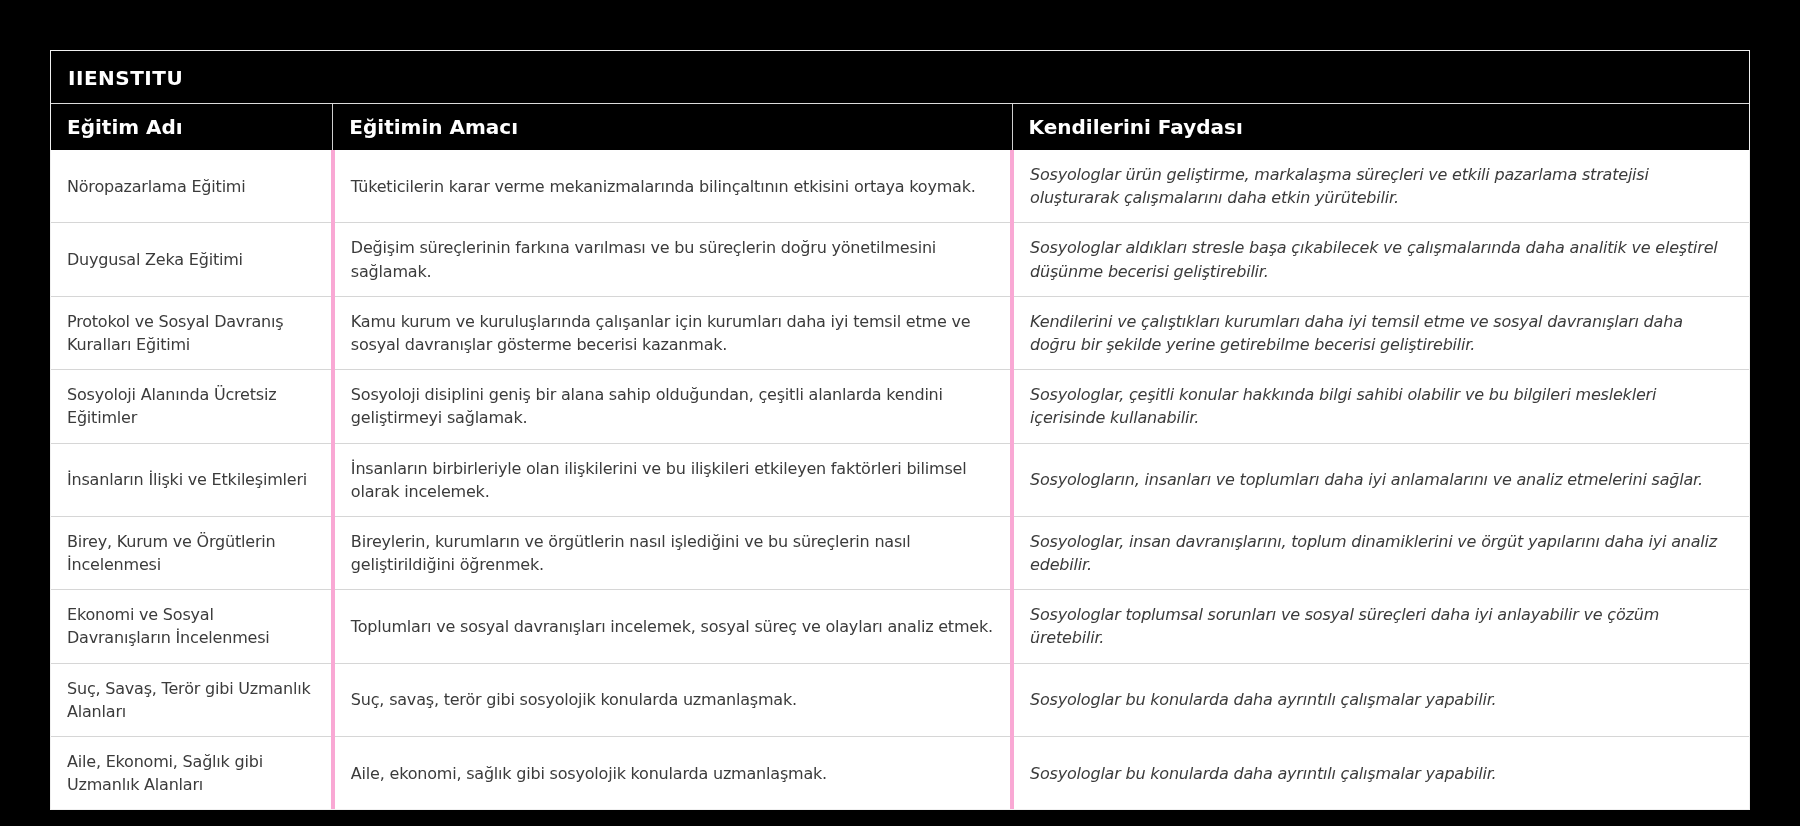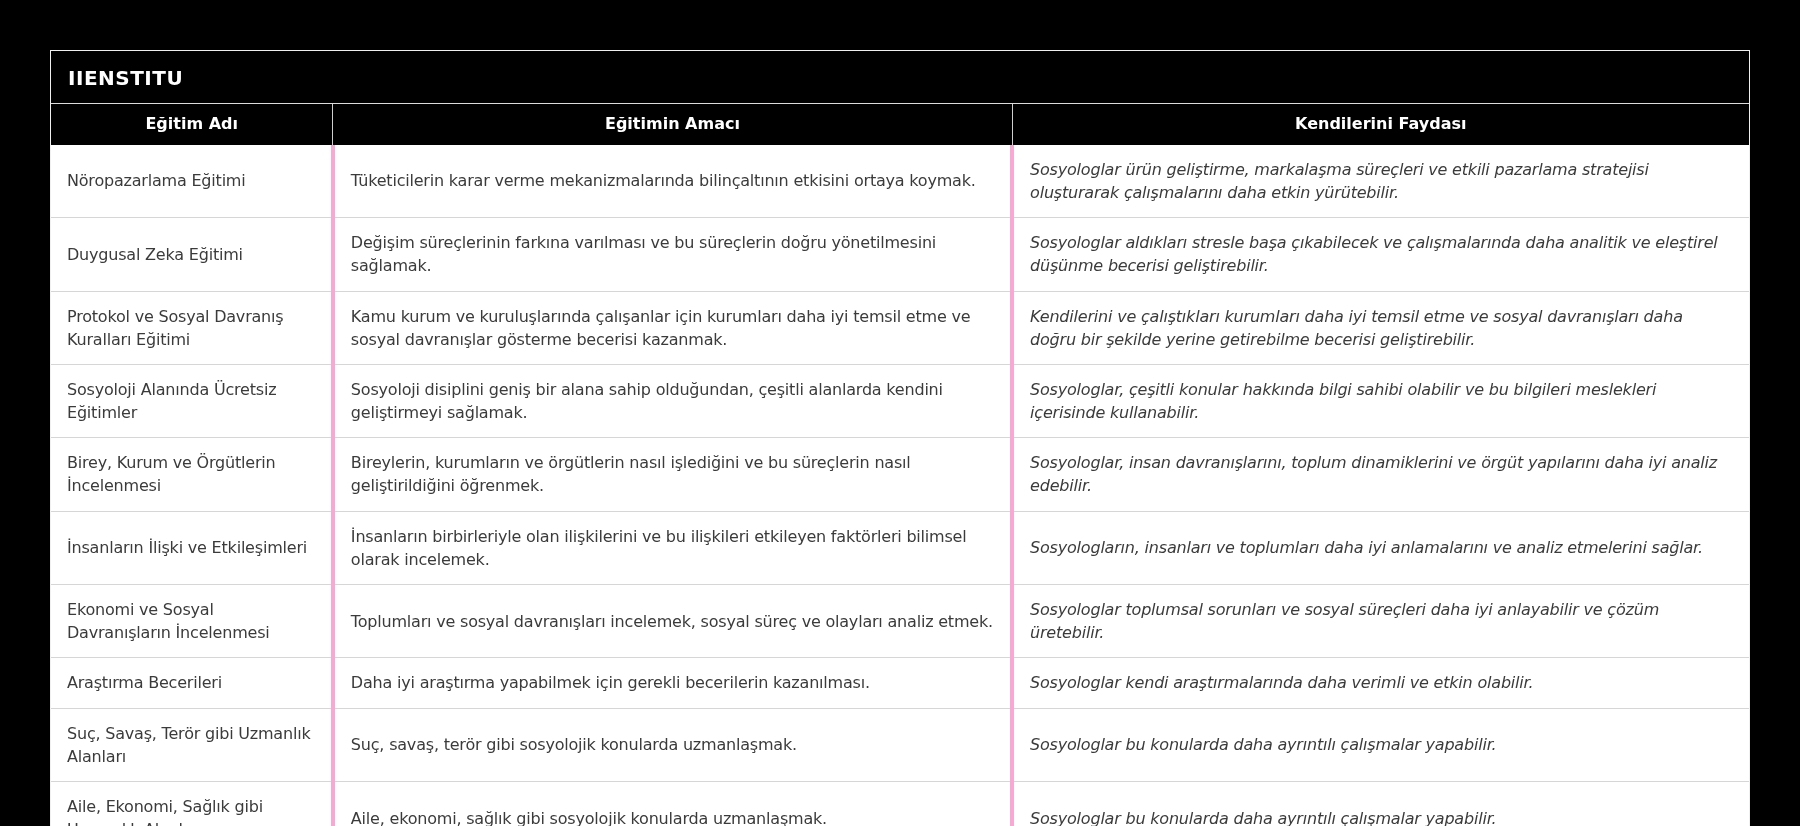--- a/index.html
+++ b/index.html
@@ -30,23 +30,23 @@
     border-collapse: collapse;
     background: #ffffff;
     table-layout: fixed;
   }
   col.c1 { width: 16.6%; }
   col.c2 { width: 40.0%; }
   col.c3 { width: 43.4%; }
   thead th {
     background: #000000;
     color: #ffffff;
-    font-size: 16px;
+    font-size: 20px;
     font-weight: bold;
-    text-align: center;
+    text-align: left;
     padding: 10px 16px;
     border-right: 1px solid #cfcfcf;
     line-height: 1.3;
   }
   thead th:last-child { border-right: none; }
   tbody td {
     background: #ffffff;
     color: #3b3b3b;
     font-size: 16px;
     line-height: 1.45;
@@ -93,38 +93,33 @@
         <td>Protokol ve Sosyal Davranış Kuralları Eğitimi</td>
         <td>Kamu kurum ve kuruluşlarında çalışanlar için kurumları daha iyi temsil etme ve sosyal davranışlar gösterme becerisi kazanmak.</td>
         <td>Kendilerini ve çalıştıkları kurumları daha iyi temsil etme ve sosyal davranışları daha doğru bir şekilde yerine getirebilme becerisi geliştirebilir.</td>
       </tr>
       <tr>
         <td>Sosyoloji Alanında Ücretsiz Eğitimler</td>
         <td>Sosyoloji disiplini geniş bir alana sahip olduğundan, çeşitli alanlarda kendini geliştirmeyi sağlamak.</td>
         <td>Sosyologlar, çeşitli konular hakkında bilgi sahibi olabilir ve bu bilgileri meslekleri içerisinde kullanabilir.</td>
       </tr>
       <tr>
+        <td>İnsanların İlişki ve Etkileşimleri</td>
+        <td>İnsanların birbirleriyle olan ilişkilerini ve bu ilişkileri etkileyen faktörleri bilimsel olarak incelemek.</td>
+        <td>Sosyologların, insanları ve toplumları daha iyi anlamalarını ve analiz etmelerini sağlar.</td>
+      </tr>
+      <tr>
         <td>Birey, Kurum ve Örgütlerin İncelenmesi</td>
         <td>Bireylerin, kurumların ve örgütlerin nasıl işlediğini ve bu süreçlerin nasıl geliştirildiğini öğrenmek.</td>
         <td>Sosyologlar, insan davranışlarını, toplum dinamiklerini ve örgüt yapılarını daha iyi analiz edebilir.</td>
       </tr>
       <tr>
-        <td>İnsanların İlişki ve Etkileşimleri</td>
-        <td>İnsanların birbirleriyle olan ilişkilerini ve bu ilişkileri etkileyen faktörleri bilimsel olarak incelemek.</td>
-        <td>Sosyologların, insanları ve toplumları daha iyi anlamalarını ve analiz etmelerini sağlar.</td>
-      </tr>
-      <tr>
         <td>Ekonomi ve Sosyal Davranışların İncelenmesi</td>
         <td>Toplumları ve sosyal davranışları incelemek, sosyal süreç ve olayları analiz etmek.</td>
         <td>Sosyologlar toplumsal sorunları ve sosyal süreçleri daha iyi anlayabilir ve çözüm üretebilir.</td>
-      </tr>
-      <tr>
-        <td>Araştırma Becerileri</td>
-        <td>Daha iyi araştırma yapabilmek için gerekli becerilerin kazanılması.</td>
-        <td>Sosyologlar kendi araştırmalarında daha verimli ve etkin olabilir.</td>
       </tr>
       <tr>
         <td>Suç, Savaş, Terör gibi Uzmanlık Alanları</td>
         <td>Suç, savaş, terör gibi sosyolojik konularda uzmanlaşmak.</td>
         <td>Sosyologlar bu konularda daha ayrıntılı çalışmalar yapabilir.</td>
       </tr>
       <tr>
         <td>Aile, Ekonomi, Sağlık gibi Uzmanlık Alanları</td>
         <td>Aile, ekonomi, sağlık gibi sosyolojik konularda uzmanlaşmak.</td>
         <td>Sosyologlar bu konularda daha ayrıntılı çalışmalar yapabilir.</td>

